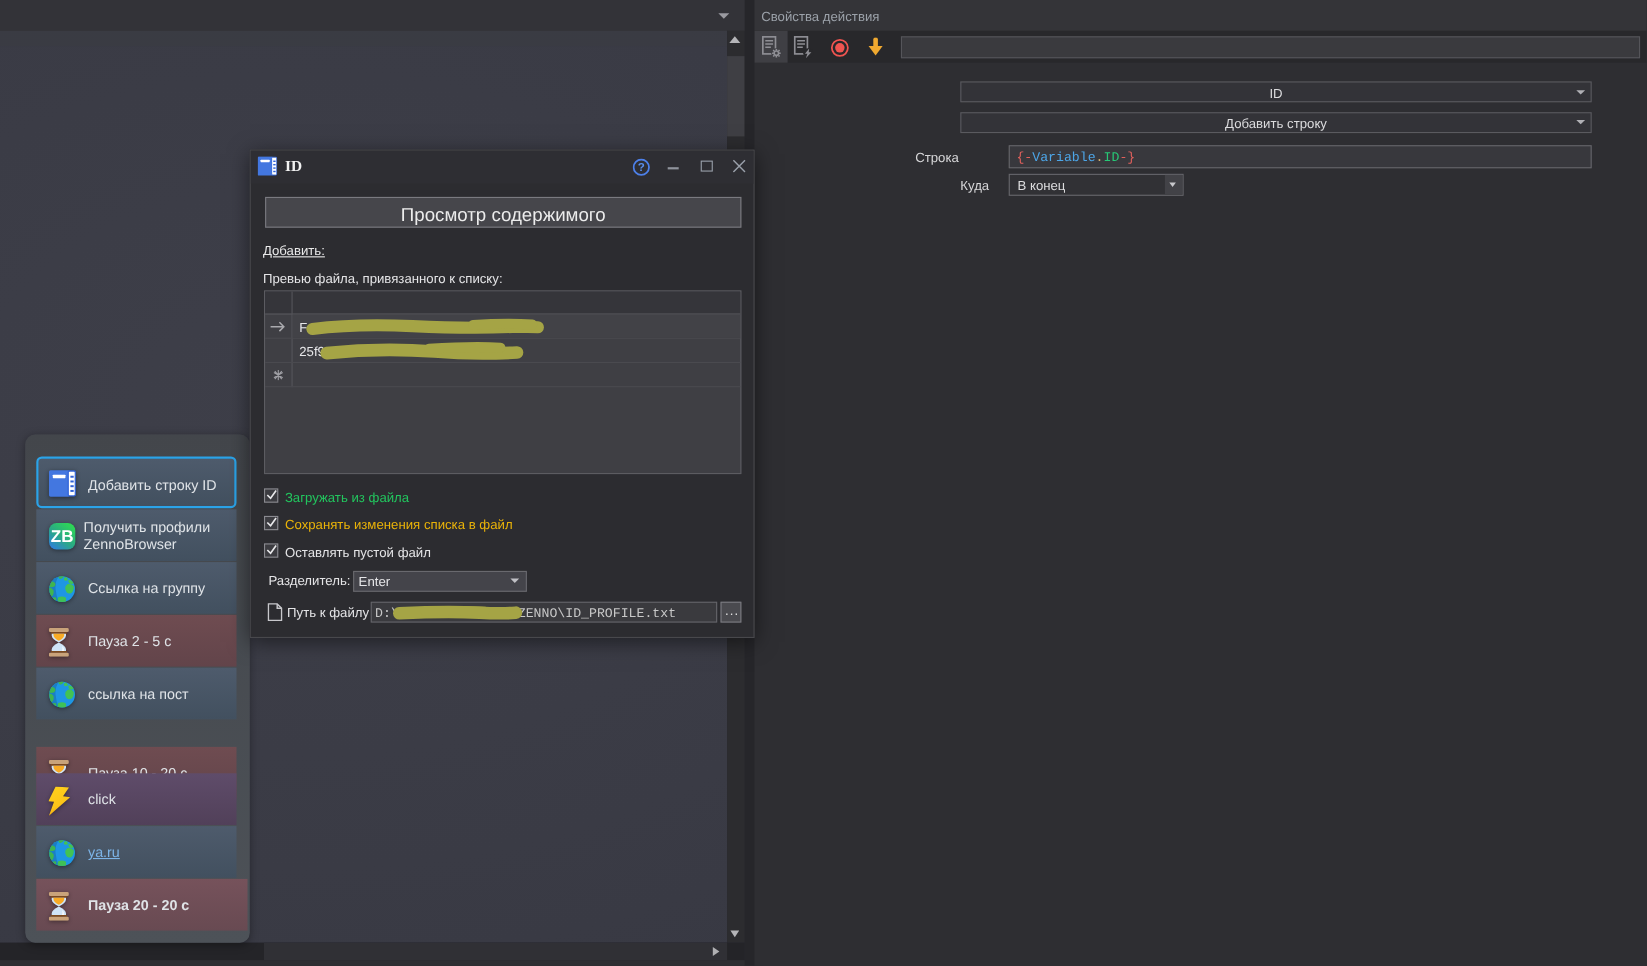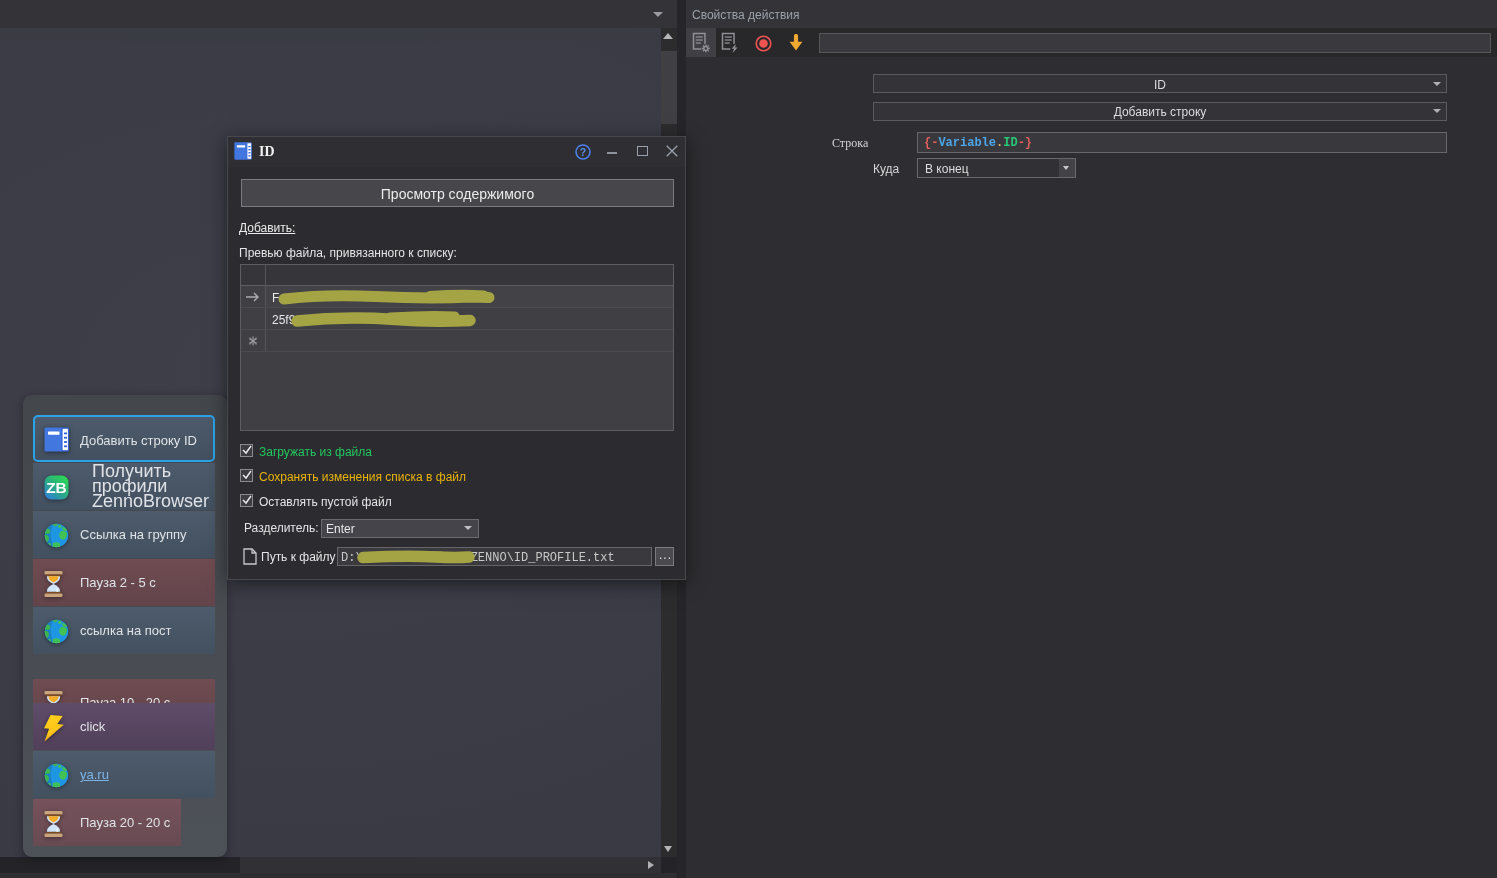--- a/index.html
+++ b/index.html
@@ -79,23 +79,23 @@
 <div class="abs" style="left:819px;top:33px;width:672px;height:20px;background:#3a3a3e;border:1px solid #55555a;"></div>
 
 <div class="abs" style="left:873px;top:74px;width:574px;height:19px;background:#333338;border:1px solid #5a5a5f;"></div>
 <div class="abs" style="left:873px;top:78px;width:574px;text-align:center;color:#dcdcde;">ID</div>
 <div class="abs" style="left:1433px;top:82px;width:0;height:0;border-left:4px solid transparent;border-right:4px solid transparent;border-top:4px solid #b0b0b5;"></div>
 
 <div class="abs" style="left:873px;top:102px;width:574px;height:19px;background:#333338;border:1px solid #5a5a5f;"></div>
 <div class="abs" style="left:873px;top:105px;width:574px;text-align:center;color:#dcdcde;">Добавить строку</div>
 <div class="abs" style="left:1433px;top:109px;width:0;height:0;border-left:4px solid transparent;border-right:4px solid transparent;border-top:4px solid #b0b0b5;"></div>
 
-<div class="abs" style="left:832px;top:136px;color:#d6d6d8;font-family:Liberation Serif, serif;">Строка</div>
+<div class="abs" style="left:832px;top:136px;color:#d6d6d8;">Строка</div>
 <div class="abs" style="left:917px;top:132px;width:530px;height:21px;background:#38383d;border:1px solid #66666b;"></div>
-<div class="abs" style="left:924px;top:136px;font-family:'Liberation Mono',monospace;font-size:12px;font-weight:bold;letter-spacing:0;"><span style="color:#e0605c">{-</span><span style="color:#4da6e8">Variable</span><span style="color:#d8b06a">.</span><span style="color:#27c776">ID</span><span style="color:#e0605c">-}</span></div>
+<div class="abs" style="left:924px;top:136px;font-family:'Liberation Mono',monospace;font-size:12px;font-weight:normal;letter-spacing:0;"><span style="color:#e0605c">{-</span><span style="color:#4da6e8">Variable</span><span style="color:#d8b06a">.</span><span style="color:#27c776">ID</span><span style="color:#e0605c">-}</span></div>
 
 <div class="abs" style="left:873px;top:162px;color:#d6d6d8;">Куда</div>
 <div class="abs" style="left:917px;top:158px;width:159px;height:20px;background:#313135;border:1px solid #68686d;"></div>
 <div class="abs" style="left:925px;top:162px;color:#dcdcde;">В конец</div>
 <div class="abs" style="left:1059px;top:159px;width:16px;height:18px;background:#424247;"></div>
 <div class="abs" style="left:1063px;top:166px;width:0;height:0;border-left:3.5px solid transparent;border-right:3.5px solid transparent;border-top:4.5px solid #c8c8cc;"></div>
 
 <div class="abs" style="left:23px;top:395px;width:204px;height:462px;background:linear-gradient(180deg,#43464b,#4d5258);border-radius:9px;box-shadow:0 2px 8px rgba(0,0,0,.35);"></div>
 <div id="sbitems">
     <div class="abs" style="left:33px;top:415px;width:182px;height:47px;background:linear-gradient(180deg,#4e5b6c,#42505f);border:2px solid #2ba3e8;border-radius:5px;padding-left:12px;">
@@ -115,21 +115,21 @@
           <defs>
             <linearGradient id="zbg" x1="0.1" y1="1" x2="0.9" y2="0">
               <stop offset="0" stop-color="#2f7de0"></stop>
               <stop offset="0.45" stop-color="#2aa887"></stop>
               <stop offset="1" stop-color="#2ede4e"></stop>
             </linearGradient>
           </defs>
           <rect x="0.5" y="0.5" width="24" height="24" rx="7" fill="url(#zbg)"></rect>
           <text x="12.5" y="18" text-anchor="middle" font-family="Liberation Sans" font-size="15.5" font-weight="bold" fill="#fff">ZB</text>
         </svg></div>
-      <div style="position:absolute;left:59px;top:0;height:47px;display:flex;align-items:center;font-size:18px;color:#dfe3e7;line-height:15px;">Получить профили<br>ZennoBrowser</div>
+      <div style="position:absolute;left:43px;top:0;height:47px;display:flex;align-items:center;font-size:13px;color:#dfe3e7;line-height:15px;">Получить профили<br>ZennoBrowser</div>
     </div>
     <div class="abs" style="left:33px;top:511px;width:182px;height:47px;background:linear-gradient(180deg,#4e5b6c,#42505f);">
       <div style="position:absolute;left:11px;top:11.5px;"><svg width="25" height="25" viewBox="0 0 25 25" style="filter:drop-shadow(0 1.5px 2px rgba(0,0,0,.4))">
           <defs>
             <clipPath id="gc">
               <circle cx="12.5" cy="12.5" r="11.7"></circle>
             </clipPath>
           </defs>
           <circle cx="12.5" cy="12.5" r="11.7" fill="#1e96e4"></circle>
           <g clip-path="url(#gc)">
@@ -224,21 +224,21 @@
             <path d="M18.5 4 Q22 4.5 23.5 7 Q21 8.5 19 7.5 Q17.5 5.5 18.5 4 Z" fill="#43c254"></path>
             <path d="M17.5 8 Q21.5 7.5 23 10 Q23.5 13.5 21 16 Q18.5 17.5 16.5 15.5 Q14.5 13 15.5 10 Z" fill="#43c254"></path>
             <path d="M9 20 Q13 18.5 16 20.5 L16 25 L8.5 25 Q8 22 9 20 Z" fill="#3fc157"></path>
             <path d="M3.5 20.5 Q5.5 19.5 7 20.5 Q7.5 22.5 6 24 Q4 23.5 3.5 20.5 Z" fill="#3fb54f"></path>
           </g>
         </svg></div>
       <div style="position:absolute;left:47px;top:0;height:47px;display:flex;align-items:center;font-size:13px;color:#dfe3e7;line-height:15px;">
         <span style="color:#7db4e8;text-decoration:underline;">ya.ru</span>
       </div>
     </div>
-    <div class="abs" style="left:33px;top:799px;width:148px;height:47px;background:linear-gradient(180deg,#76525b,#684a52);">
+    <div class="abs" style="left:33px;top:799px;width:192px;height:47px;background:linear-gradient(180deg,#76525b,#684a52);font-weight:bold;">
       <div style="position:absolute;left:11px;top:11.5px;"><svg width="19" height="26" viewBox="0 0 19 26" style="filter:drop-shadow(0 1.5px 2px rgba(0,0,0,.4))">
           <rect x="0.5" y="0" width="18" height="3.6" rx="1.2" fill="#c9a37a"></rect>
           <rect x="2.2" y="3.6" width="14.6" height="1.6" fill="#7d4b1f"></rect>
           <rect x="2.2" y="20.8" width="14.6" height="1.6" fill="#7d4b1f"></rect>
           <rect x="0.5" y="22.4" width="18" height="3.6" rx="1.2" fill="#c9a37a"></rect>
           <path d="M3 5.2 L16 5.2 L16 6.5 Q16 10 9.5 13 Q3 10 3 6.5 Z" fill="#cfe4f7"></path>
           <path d="M3 20.8 L16 20.8 L16 19.5 Q16 16 9.5 13 Q3 16 3 19.5 Z" fill="#cfe4f7"></path>
           <path d="M4.6 5.2 L14.4 5.2 L14.4 6.3 Q14.4 9.2 9.5 11.6 Q4.6 9.2 4.6 6.3 Z" fill="#f8ab26"></path>
           <path d="M12.5 16.2 Q14.8 18 14.2 20.8 L12.2 20.8 Q13.3 18.5 12.5 16.2 Z" fill="#fff" opacity="0.85"></path>
         </svg></div>
@@ -264,21 +264,21 @@
   <circle cx="8" cy="8" r="7" fill="none" stroke="#4d80ea" stroke-width="1.6"></circle>
   <text x="8" y="11.8" text-anchor="middle" font-family="Liberation Sans" font-size="10.5" font-weight="bold" fill="#5a8fee">?</text>
 </svg>
 <div class="abs" style="left:607px;top:151.5px;width:10px;height:2.5px;background:#8f939c;"></div>
 <div class="abs" style="left:637px;top:145.5px;width:10.5px;height:10.5px;border:1.7px solid #99a0ab;"></div>
 <svg class="abs" style="left:666px;top:145px;" width="12" height="12" viewBox="0 0 12 12">
   <path d="M0.7 0.7 L11.3 11.3 M11.3 0.7 L0.7 11.3" stroke="#9aa0aa" stroke-width="1.3"></path>
 </svg>
 
 <div class="abs" style="left:241px;top:179px;width:433px;height:28px;background:#46464b;border:1px solid #7a7a80;"></div>
-<div class="abs" style="left:241px;top:186px;width:433px;text-align:center;font-size:14px;color:#ececec;">Просмотр содержимого</div>
+<div class="abs" style="left:241px;top:186px;width:433px;text-align:center;font-size:17px;color:#ececec;">Просмотр содержимого</div>
 
 <div class="abs" style="left:239px;top:221px;color:#eaeaea;text-decoration:underline;">Добавить:</div>
 <div class="abs" style="left:239px;top:246px;color:#e4e4e6;">Превью файла, привязанного к списку:</div>
 
 <div class="abs" style="left:240px;top:264px;width:434px;height:167px;background:#3f3f44;border:1px solid #5c5c61;"></div>
 <div class="abs" style="left:241px;top:265px;width:432px;height:21px;background:#35353a;border-bottom:1px solid #5c5c61;"></div>
 <div class="abs" style="left:265px;top:265px;width:1px;height:87px;background:#55555a;"></div>
 <div class="abs" style="left:241px;top:307px;width:432px;height:1px;background:#4a4a4f;"></div>
 <div class="abs" style="left:241px;top:329px;width:432px;height:1px;background:#4a4a4f;"></div>
 <div class="abs" style="left:241px;top:351px;width:432px;height:1px;background:#4a4a4f;"></div>

